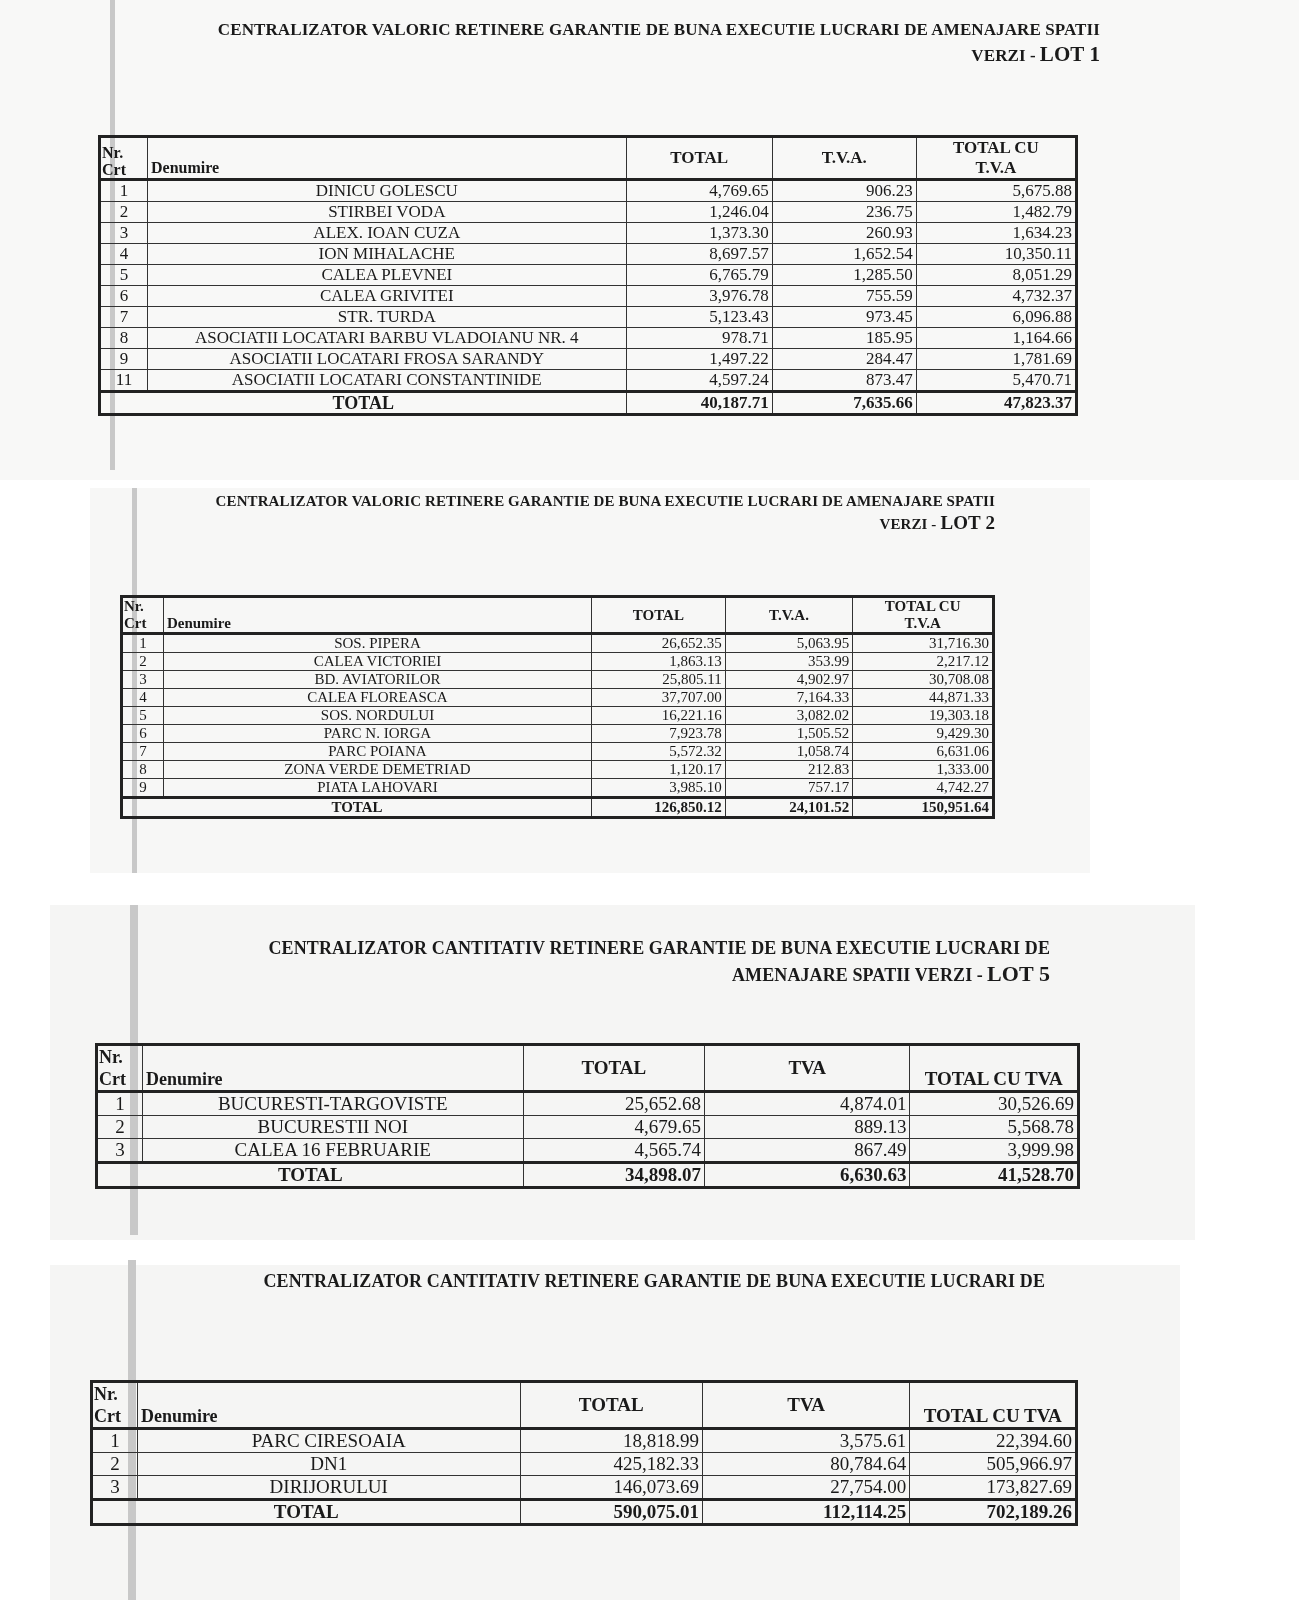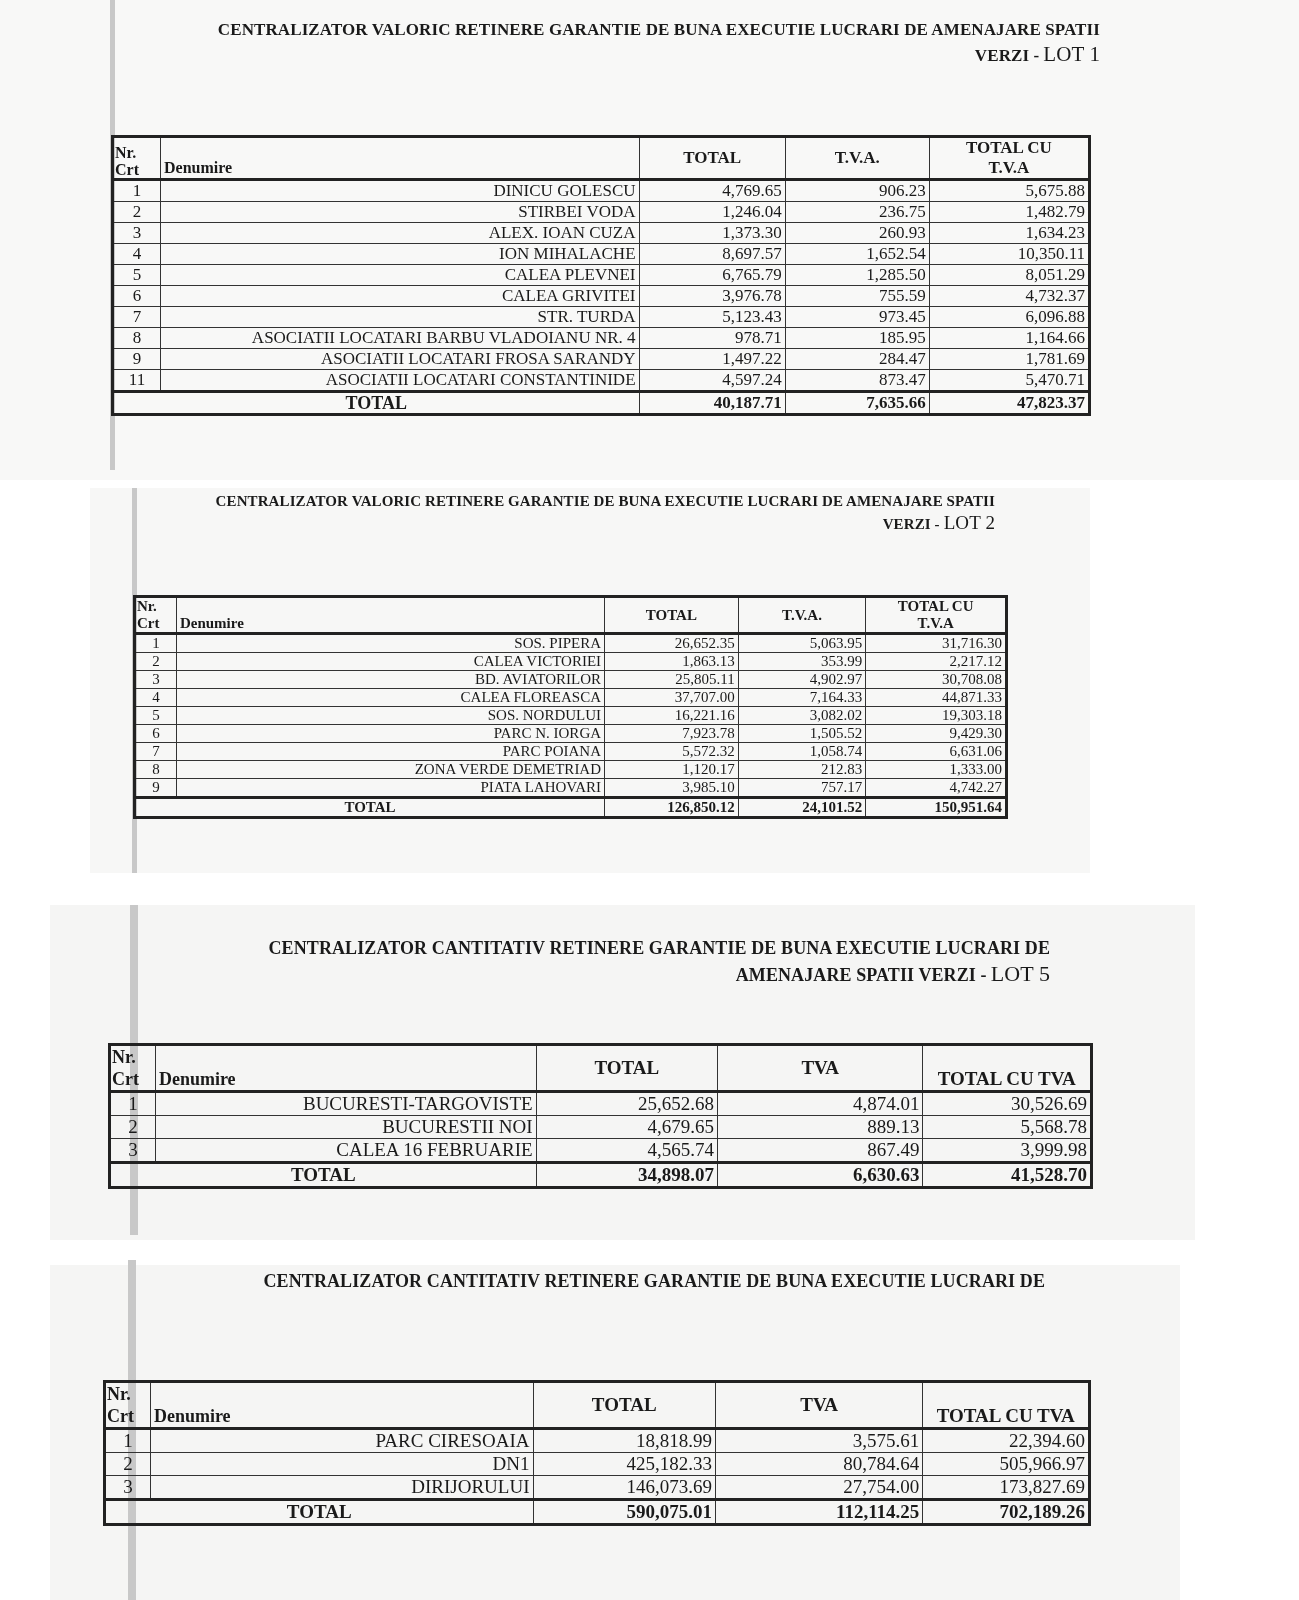--- a/index.html
+++ b/index.html
@@ -4,29 +4,29 @@
   <style>
     html, body { margin: 0; padding: 0; }
     body {
       width: 1299px; height: 1600px; background: #ffffff; position: relative; overflow: hidden;
       font-family: "Liberation Serif", "DejaVu Serif", serif; color: #1a1a1a;
     }
     .scan { position: absolute; background: #f6f6f4; }
     .edge { position: absolute; width: 5px; background: #c8c8c8; }
     .section { position: absolute; }
     .title { text-align: right; font-weight: bold; font-size: 17px; line-height: 24px; letter-spacing: 0.1px; }
-    .title .lot { font-size: 21px; font-weight: normal; margin-left: 4px; }
-    table.tbl { position: absolute; border-collapse: collapse; border: 3px solid #222; background: transparent; margin-left: 13px; }
+    .title .lot { font-size: 21px; font-weight: bold; margin-left: 4px; }
+    table.tbl { position: absolute; border-collapse: collapse; border: 3px solid #222; background: transparent; }
     table.tbl td, table.tbl th { border: 1.5px solid #333; padding: 0 3px; font-size: 17px; line-height: 20px; }
     table.tbl th { font-weight: bold; vertical-align: bottom; }
     .hdr-nr { text-align: left; font-size: 16px !important; line-height: 17px !important; padding: 0 1px !important; }
     .hdr-den { text-align: left; font-size: 16px !important; }
     .num { text-align: right; vertical-align: bottom; }
     .idx { text-align: center; }
-    .name { text-align: right; vertical-align: top; }
+    .name { text-align: center; vertical-align: top; }
     tr.total td { font-weight: bold; border-top: 3px solid #222; }
     tr.total td.tlabel { text-align: center; font-size: 18px; vertical-align: top; }
     tr.hdrrow th { border-bottom: 3px solid #222; }
     .small td, .small th { font-size: 15px !important; line-height: 17px !important; }
     .big td, .big th { font-size: 19px !important; line-height: 22px !important; }
   </style>
 </head>
 <body>
 
 <div class="scan" style="left:0;top:0;width:1299px;height:480px;background:#f8f8f7;"></div>

